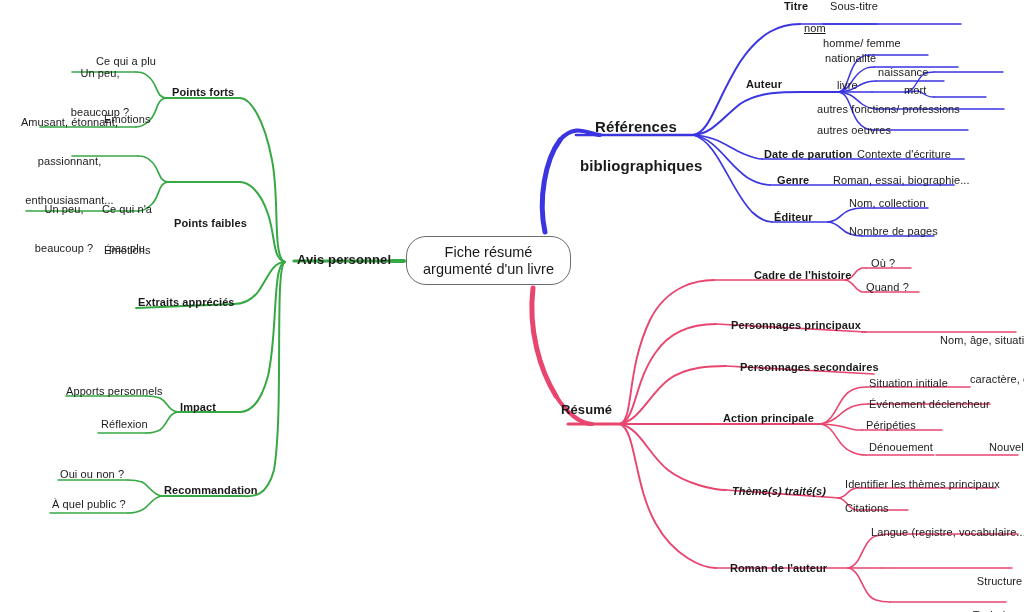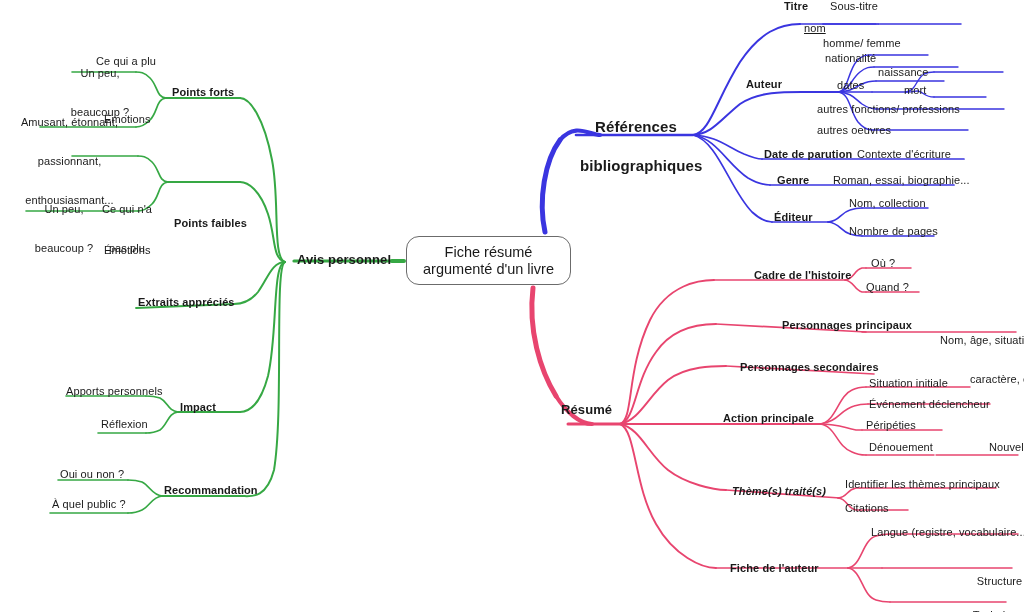--- a/index.html
+++ b/index.html
@@ -24,21 +24,21 @@
   .s11{font-size:11px;}
   .s13{font-size:13px;}
   .s15{font-size:15px;}
   .ctr-ac{text-align:center;}
 
   #center-node{
     position:absolute;
     left:406px;top:236px;
     width:165px;height:49px;
     border:1.3px solid #6b6b6b;
-    border-radius:13px;
+    border-radius:20px;
     background:#ffffff;
     display:flex;align-items:center;justify-content:center;
     text-align:center;
     font-size:14.5px;
     color:#1a1a1a;
     line-height:17px;
     box-sizing:border-box;
   }
 </style>
 </head>
@@ -200,21 +200,21 @@
     <div>bibliographiques</div>
   </div>
 
   <div class="lbl b s11" style="left:784px;top:0px;">Titre</div>
   <div class="lbl s11" style="left:830px;top:0px;">Sous-titre</div>
 
   <div class="lbl b s11" style="left:746px;top:78px;">Auteur</div>
   <div class="lbl s11" style="left:804px;top:22px;text-decoration:underline;">nom</div>
   <div class="lbl s11" style="left:823px;top:37px;">homme/ femme</div>
   <div class="lbl s11" style="left:825px;top:52px;">nationalité</div>
-  <div class="lbl s11" style="left:837px;top:79px;">dates</div>
+  <div class="lbl s11" style="left:837px;top:79px;">livre</div>
   <div class="lbl s11" style="left:878px;top:66px;">naissance</div>
   <div class="lbl s11" style="left:884px;top:84px;padding-left:20px;">mort</div>
   <div class="lbl s11" style="left:817px;top:103px;">autres fonctions/ professions</div>
   <div class="lbl s11" style="left:817px;top:124px;">autres oeuvres</div>
 
   <div class="lbl b s11" style="left:764px;top:148px;">Date de parution</div>
   <div class="lbl s11" style="left:857px;top:148px;">Contexte d'écriture</div>
 
   <div class="lbl b s11" style="left:777px;top:174px;">Genre</div>
   <div class="lbl s11" style="left:833px;top:174px;">Roman, essai, biographie...</div>
@@ -222,40 +222,40 @@
   <div class="lbl b s11" style="left:774px;top:211px;">Éditeur</div>
   <div class="lbl s11" style="left:849px;top:197px;">Nom, collection</div>
   <div class="lbl s11" style="left:849px;top:225px;">Nombre de pages</div>
 
   <div class="lbl b s13" style="left:561px;top:403px;">Résumé</div>
 
   <div class="lbl b s11" style="left:754px;top:269px;">Cadre de l'histoire</div>
   <div class="lbl s11" style="left:871px;top:257px;">Où ?</div>
   <div class="lbl s11" style="left:866px;top:281px;">Quand ?</div>
 
-  <div class="lbl b s11" style="left:761px;top:319px;padding-left:21px;">Personnages principaux</div>
+  <div class="lbl b s11" style="left:710px;top:319px;padding-left:21px;">Personnages principaux</div>
   <div class="lbl s11 ctr-ac" style="left:939px;top:308px;width:160px;">
     <div>Nom, âge, situation, profession,</div>
     <div>caractère, évolution</div>
   </div>
 
   <div class="lbl b s11" style="left:740px;top:361px;">Personnages secondaires</div>
 
   <div class="lbl b s11" style="left:723px;top:412px;">Action principale</div>
   <div class="lbl s11" style="left:869px;top:377px;">Situation initiale</div>
   <div class="lbl s11" style="left:869px;top:398px;">Événement déclencheur</div>
   <div class="lbl s11" style="left:866px;top:419px;">Péripéties</div>
   <div class="lbl s11" style="left:869px;top:441px;">Dénouement</div>
   <div class="lbl s11" style="left:943px;top:441px;padding-left:46px;">Nouvel équilibre</div>
 
   <div class="lbl b s11" style="left:732px;top:485px;font-style:italic;">Thème(s) traité(s)</div>
   <div class="lbl s11" style="left:845px;top:478px;">Identifier les thèmes principaux</div>
   <div class="lbl s11" style="left:845px;top:502px;">Citations</div>
 
-  <div class="lbl b s11" style="left:730px;top:562px;">Fiche de l'auteur</div>
+  <div class="lbl b s11" style="left:730px;top:562px;">Roman de l'auteur</div>
   <div class="lbl s11" style="left:871px;top:526px;">Langue (registre, vocabulaire...)</div>
   <div class="lbl s11 ctr-ac" style="left:948px;top:549px;width:150px;">
     <div>Structure narrative</div>
     
   </div>
   <div class="lbl s11 ctr-ac" style="left:945px;top:583px;width:150px;">
     <div>Technique littéraire</div>
     
   </div>
 

